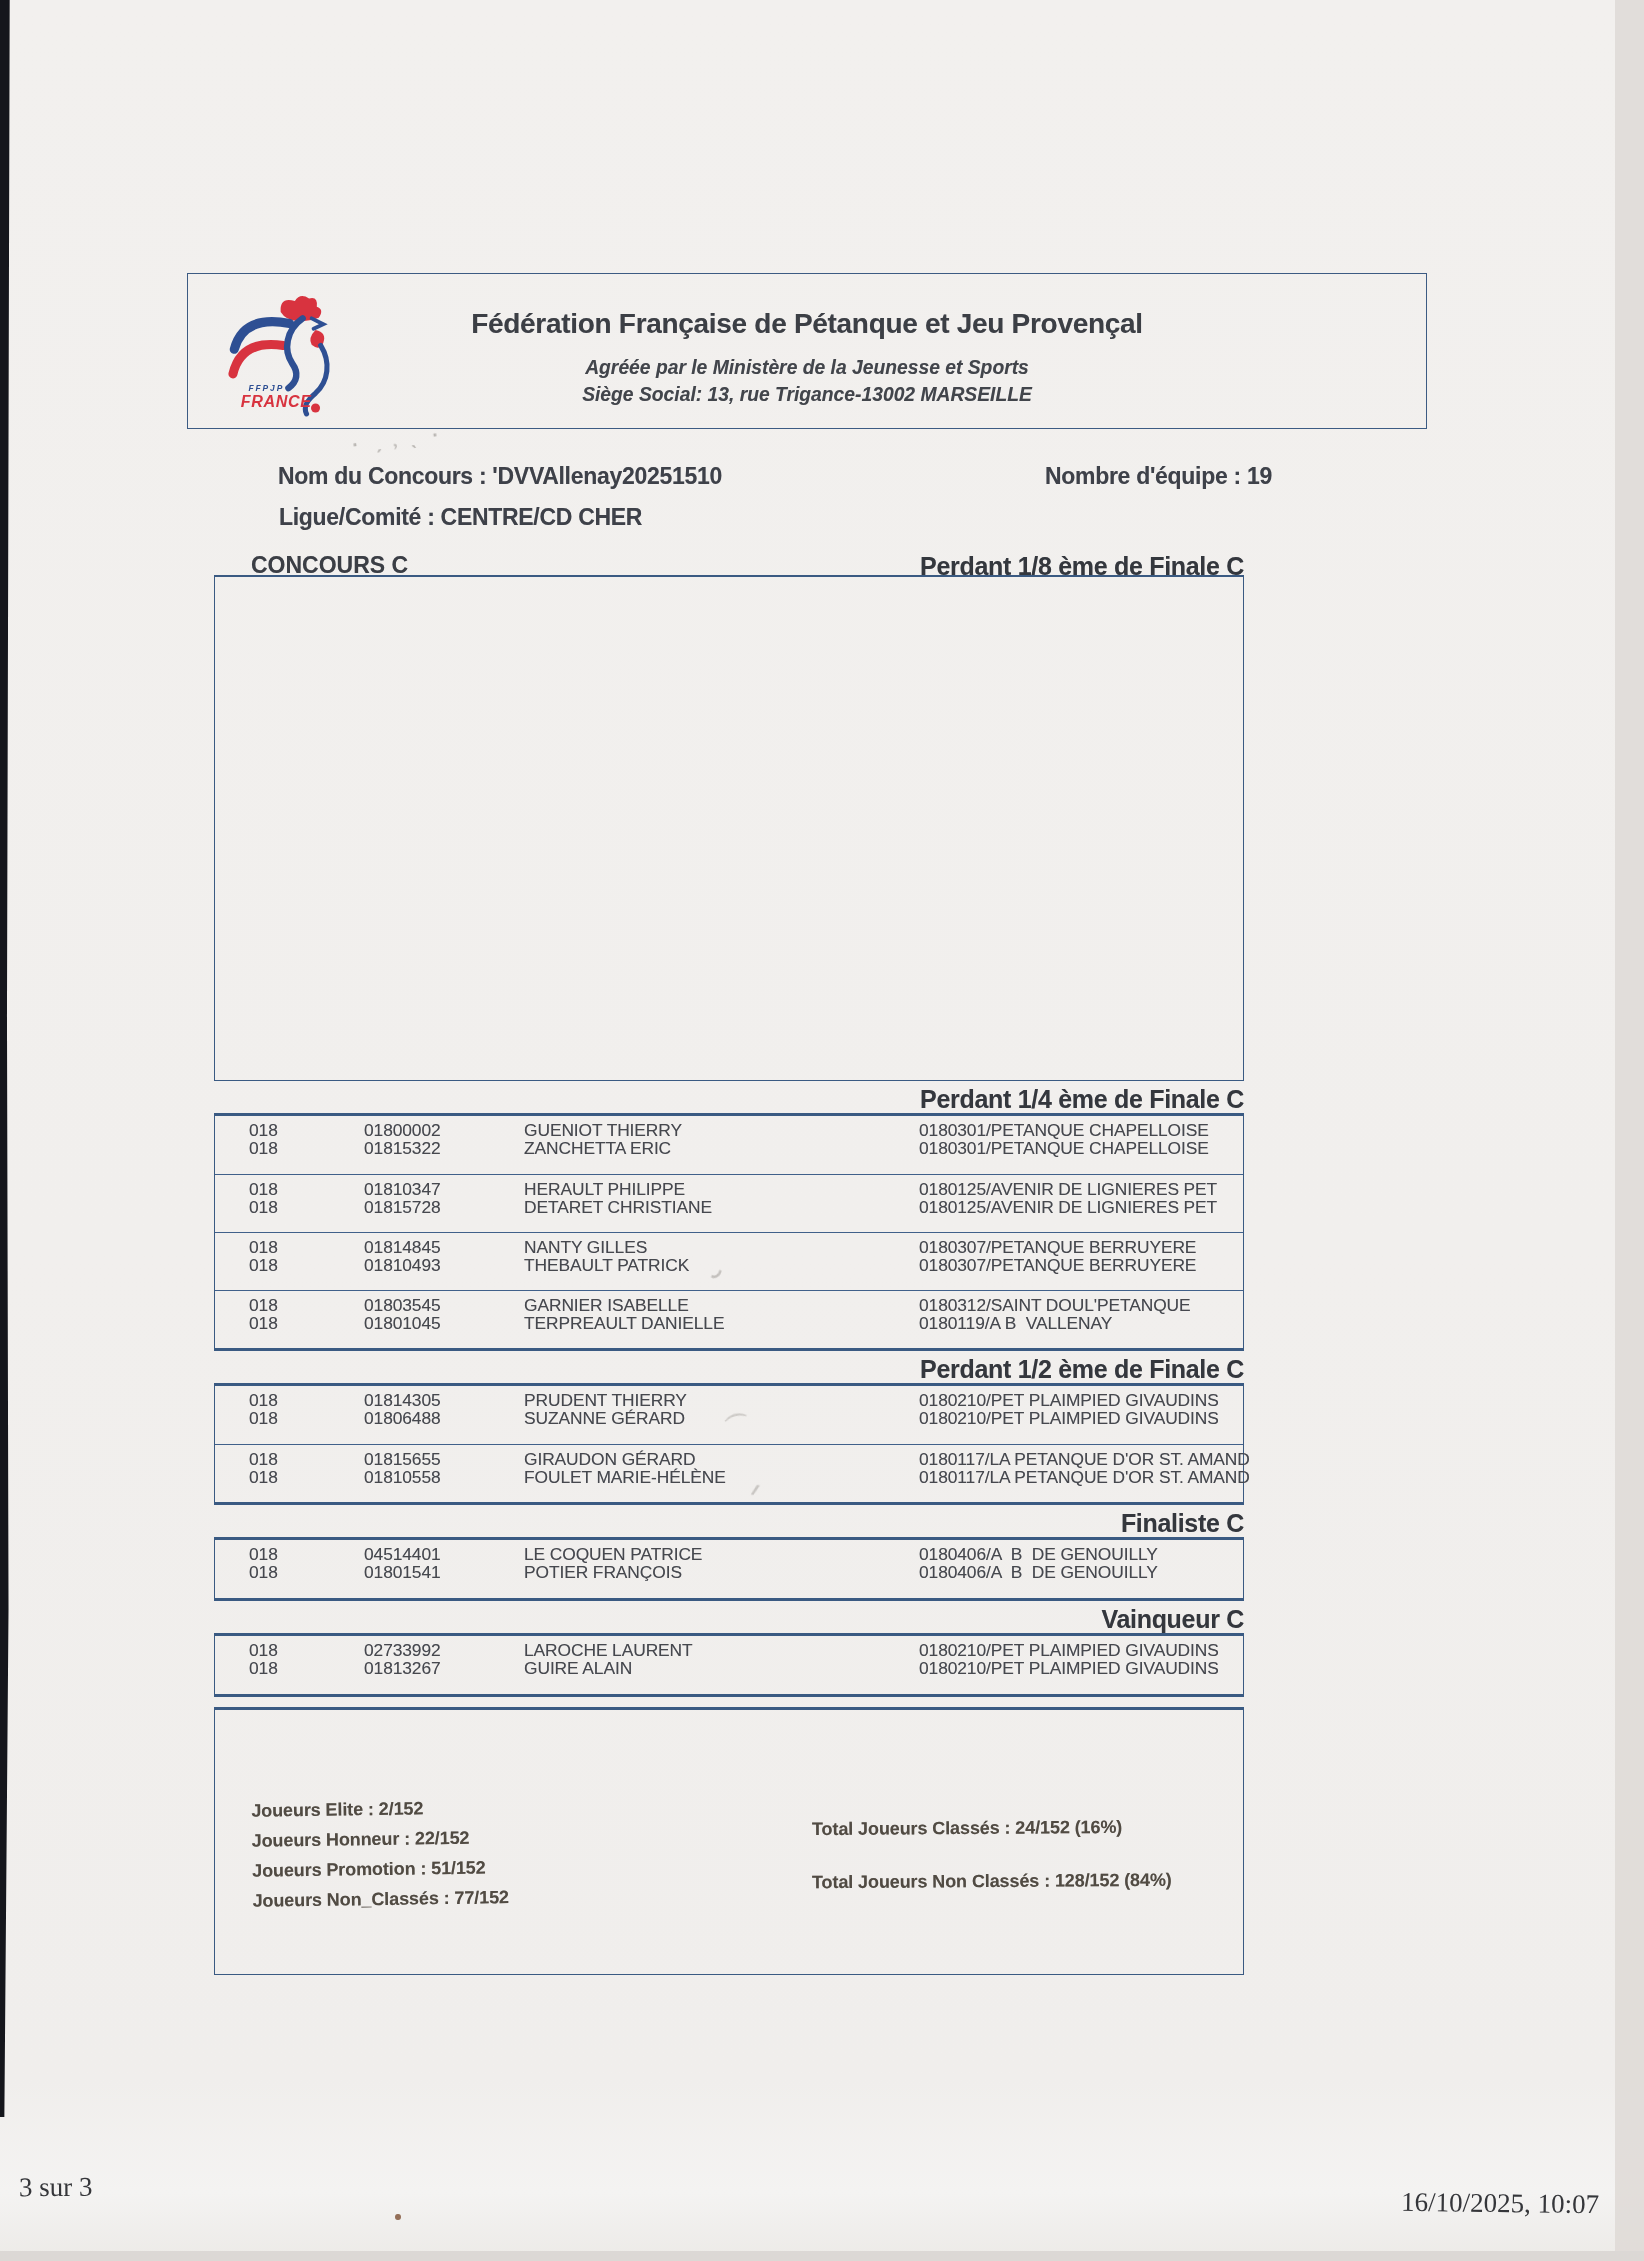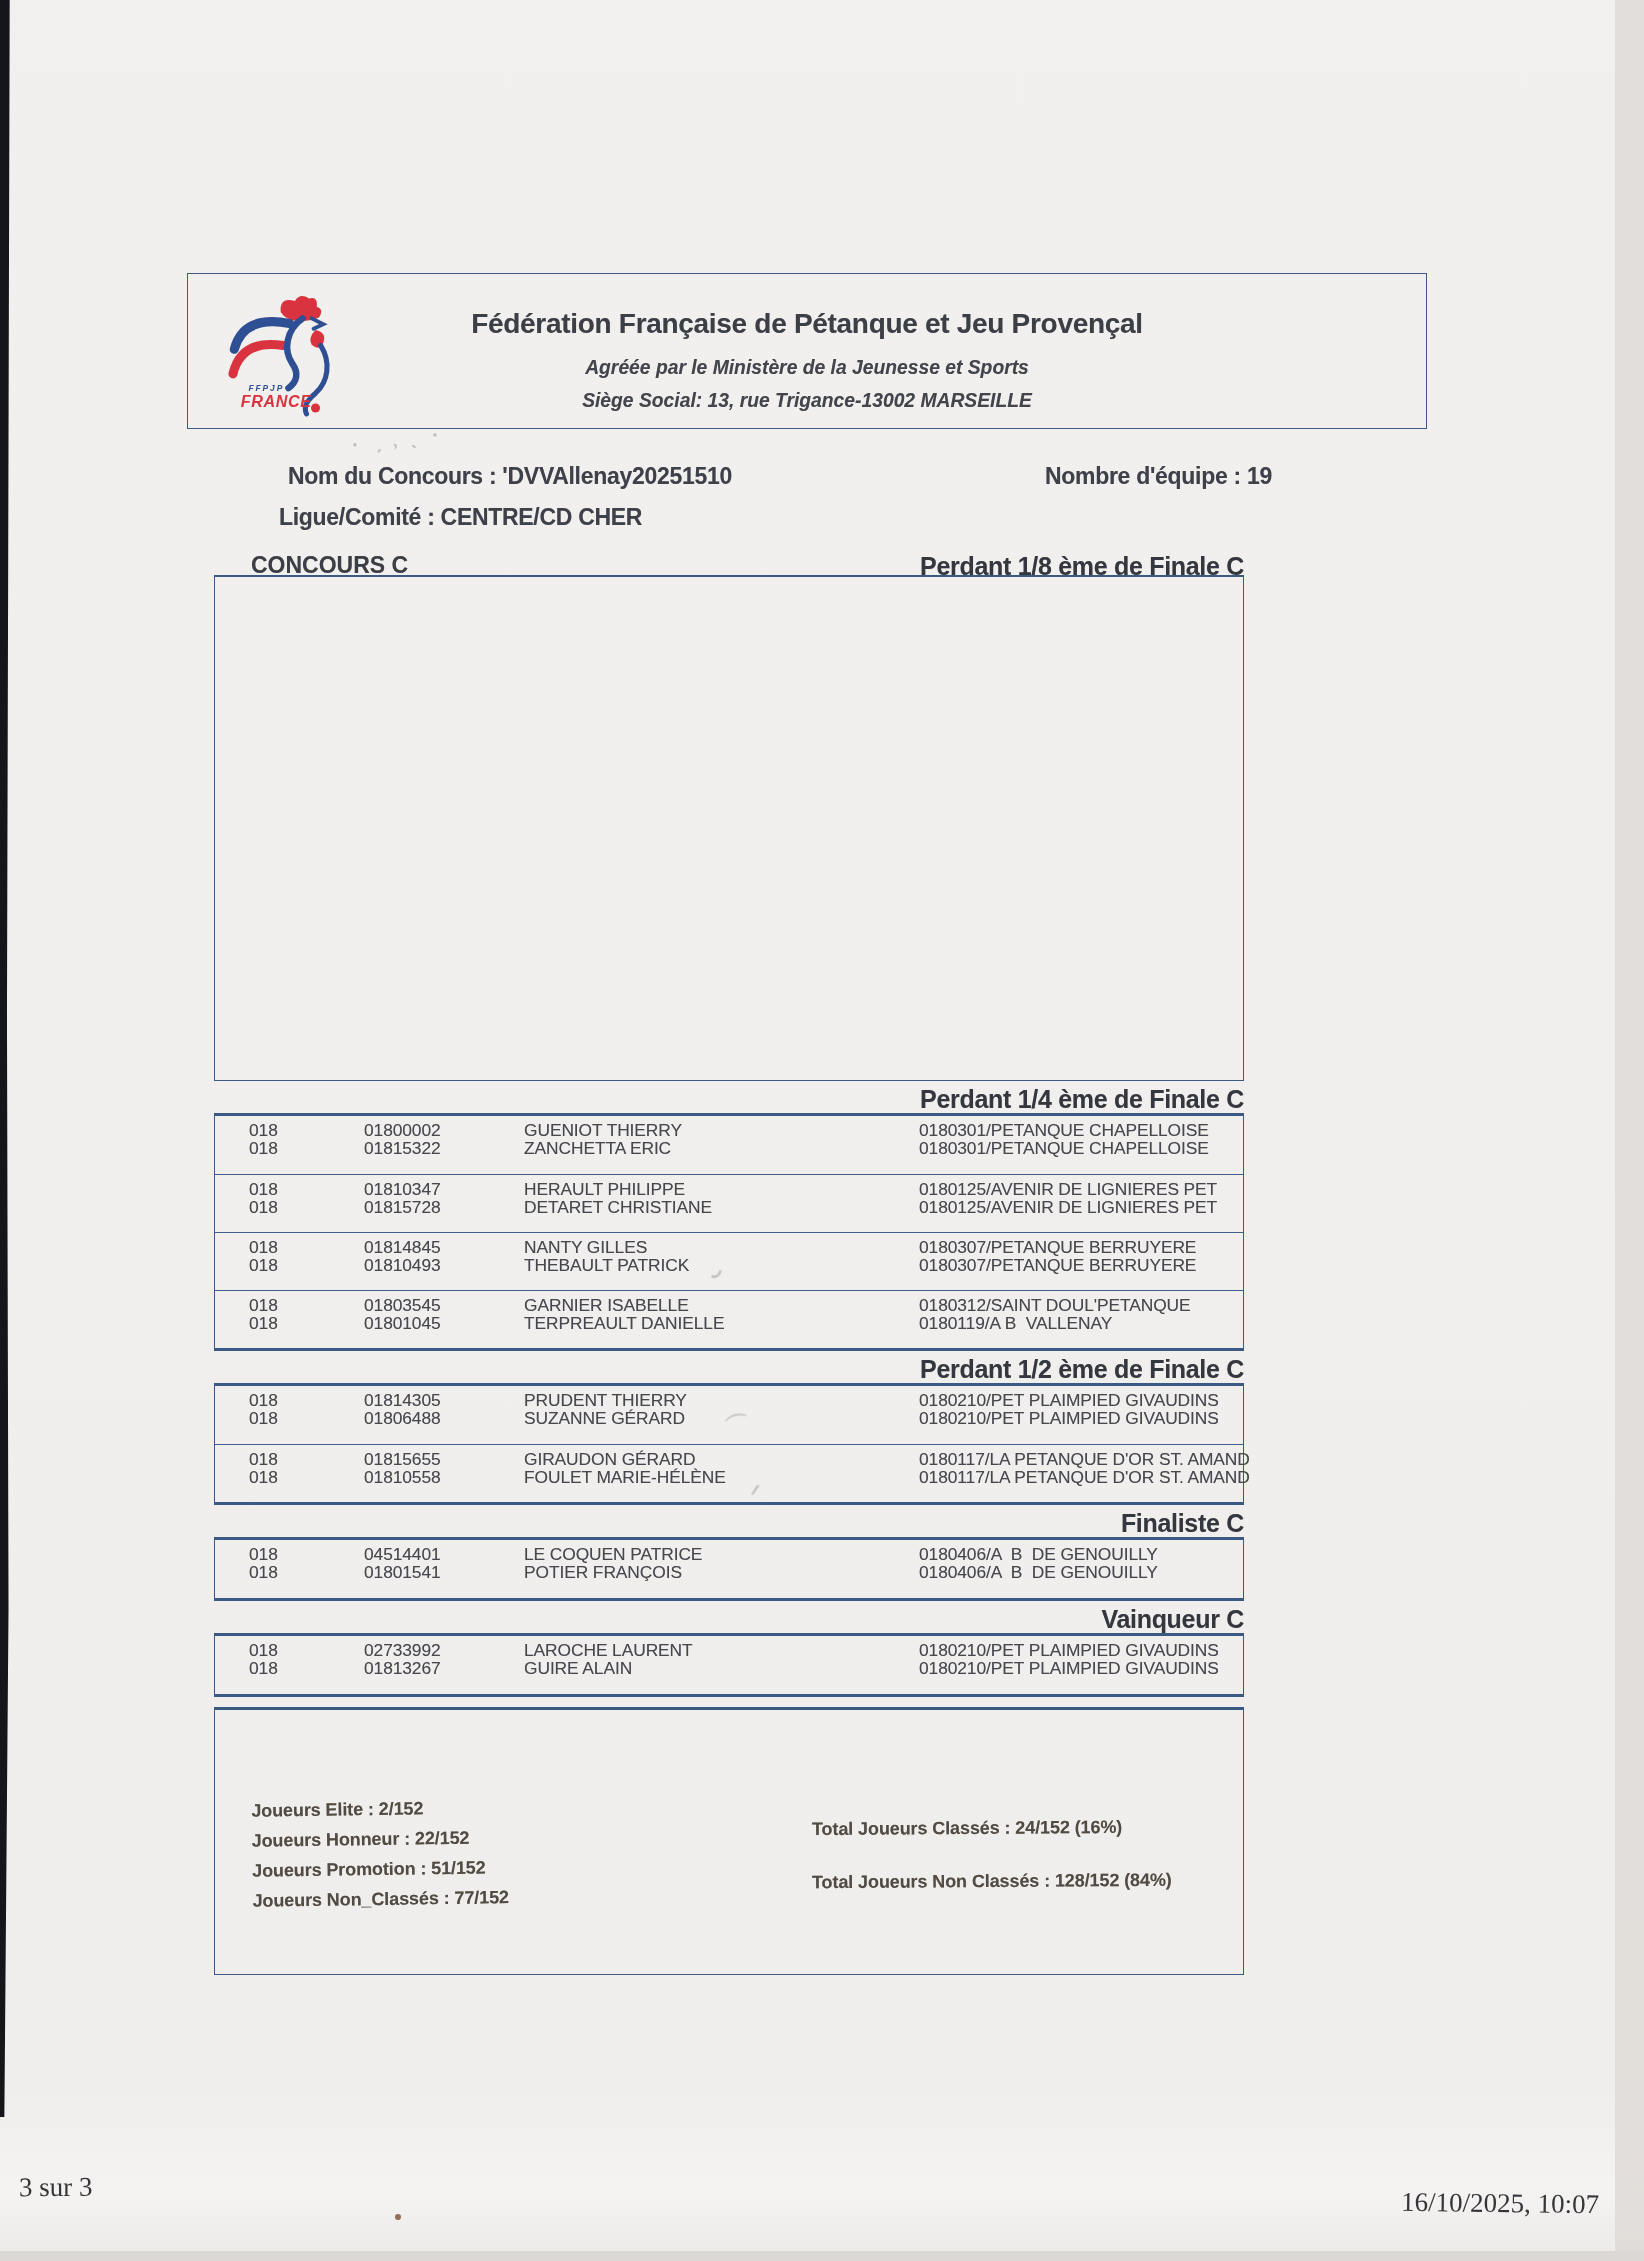--- a/index.html
+++ b/index.html
@@ -20,27 +20,27 @@
   .s4{left:535px;top:900px;font-size:19.3px;transform:rotate(10deg);opacity:.4;}
   .dot-brown{position:absolute;left:395px;top:2214px;width:5.8px;height:6.4px;border-radius:50%;background:#8a6147;opacity:.9;}
 
   
   .header-box{position:absolute;left:187px;top:273px;width:1240px;height:156px;
     border:1.9px solid #3c5b83;box-sizing:border-box;}
   .hb-title{margin-top:34px;text-align:center;font-size:28px;font-weight:bold;color:#3c3f45;
     letter-spacing:-0.3px;text-shadow:0 0 0.6px rgba(80,85,100,.4);}
   .hb-sub{margin-top:17px;text-align:center;font-size:19.3px;font-weight:bold;font-style:italic;
     color:#42454b;text-shadow:0 0 0.6px rgba(80,85,100,.35);}
-  .hb-sub2{margin-top:11px;}
+  .hb-sub2{margin-top:5px;}
   .logo{position:absolute;left:37px;top:15.5px;width:123px;height:129px;}
 
   
   .meta-line{position:absolute;font-size:23px;font-weight:bold;color:#3e4149;
     letter-spacing:-0.3px;text-shadow:0 0 0.6px rgba(80,85,100,.4);white-space:pre;}
-  .m-nom{left:288px;top:463px;}
+  .m-nom{left:278px;top:463px;}
   .m-nb{left:1045px;top:463px;}
   .m-ligue{left:279px;top:504px;}
 
   
   .main-col{position:absolute;left:214px;top:552px;width:1030px;}
   .head-row{position:relative;height:23px;}
   .concours-c{position:absolute;left:37px;top:0;font-size:23px;font-weight:bold;color:#3b3e45;
     text-shadow:0 0 0.6px rgba(80,85,100,.4);}
   .sec-title{height:28px;margin-top:3.9px;text-align:right;font-size:25px;font-weight:bold;
     color:#34373d;letter-spacing:-0.3px;text-shadow:0 0 0.6px rgba(80,85,100,.4);}

